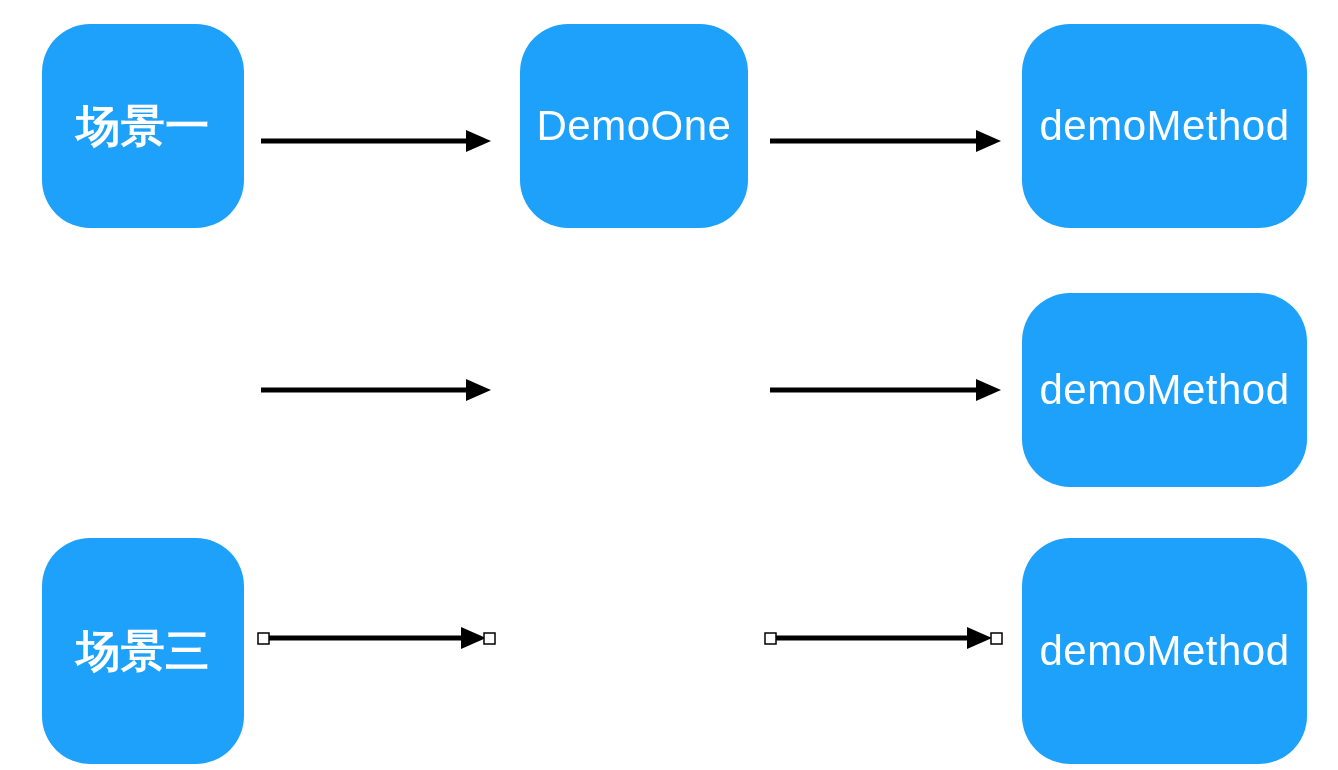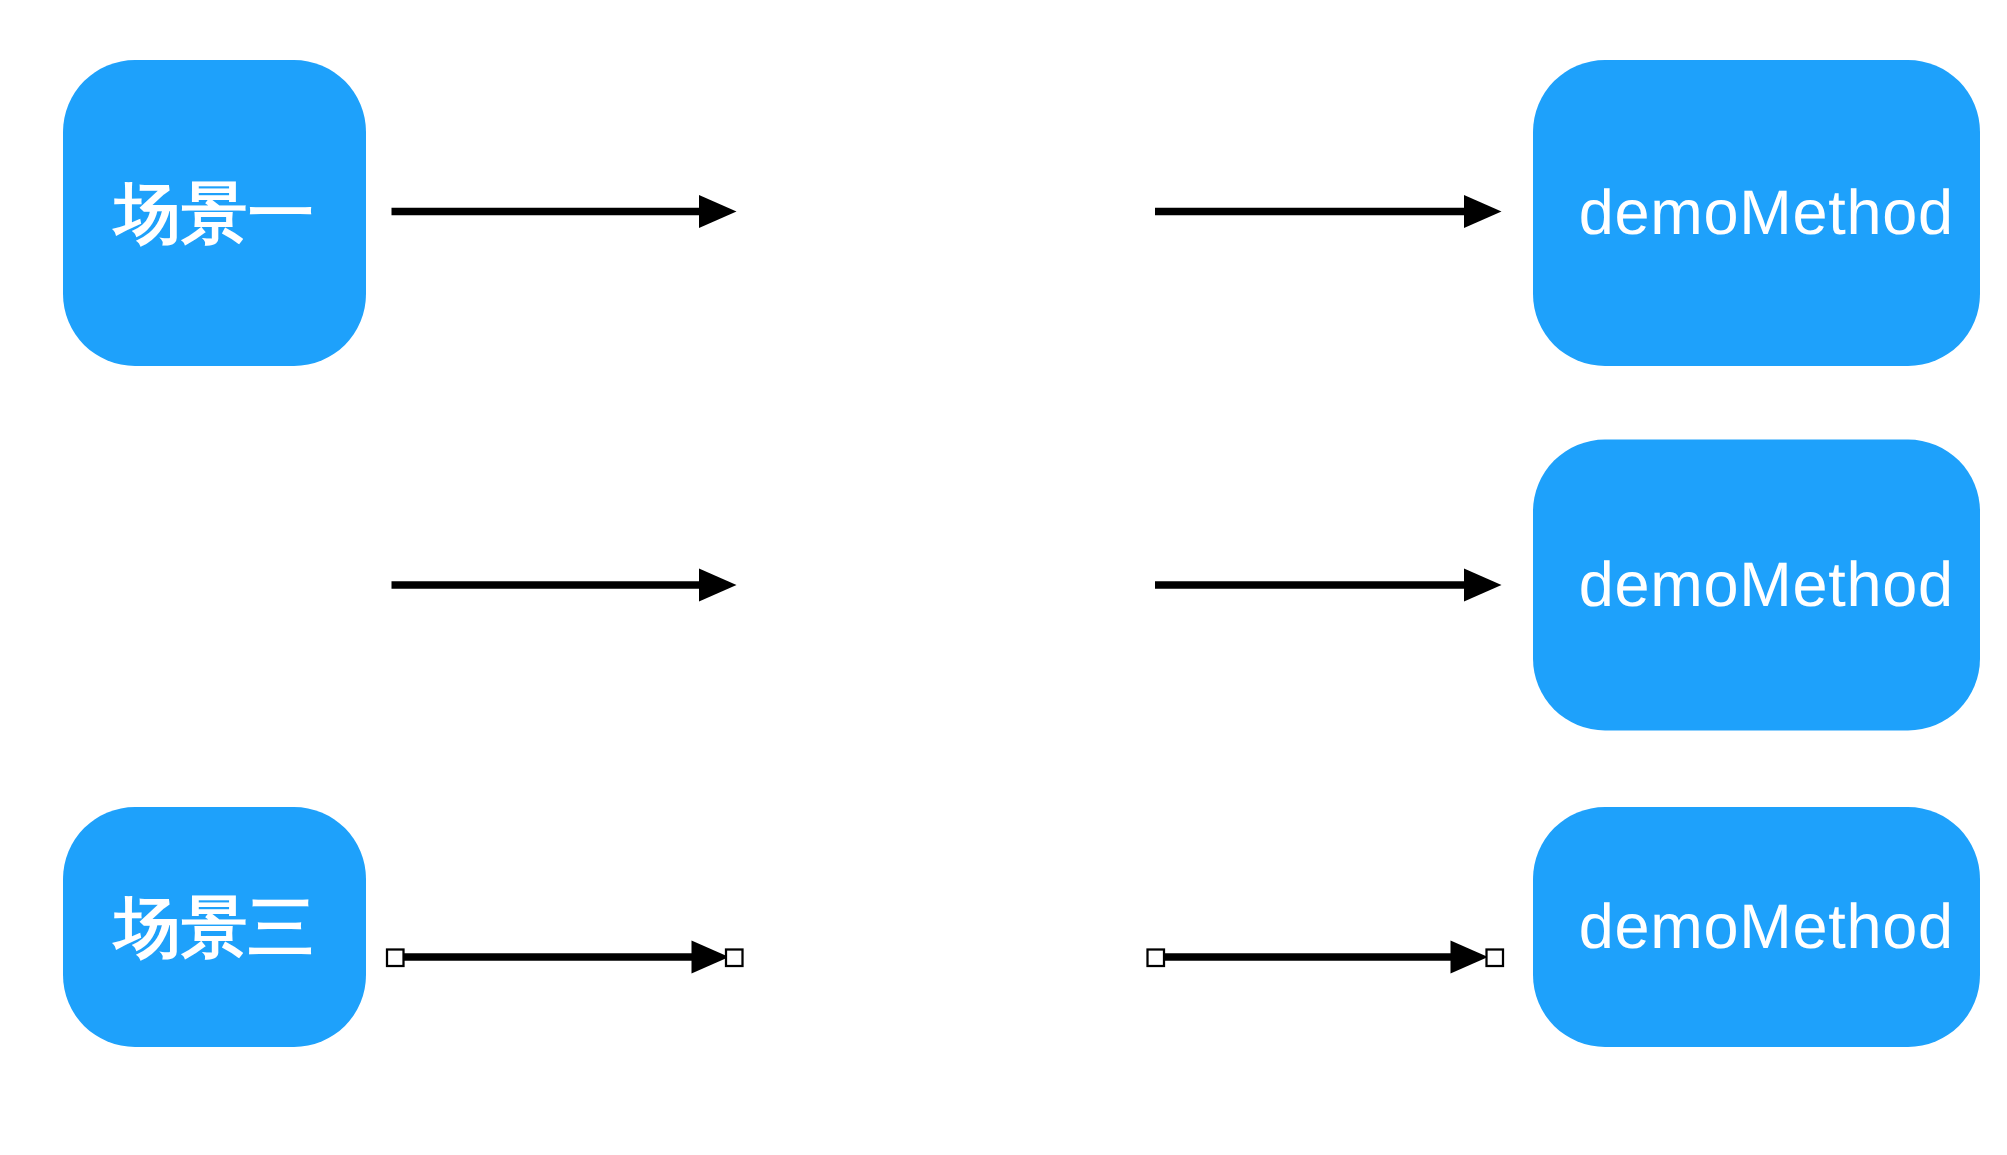--- a/index.html
+++ b/index.html
@@ -37,27 +37,27 @@
     letter-spacing: 0.5px;
   }
   .node.scene .label {
     font-size: 44px;
     font-weight: 700;
   }
   .node.latin .label {
     font-weight: 400;
   }
   
-  .r0 { top: 40px;  height: 204px; }
+  .r0 { top: 24px;  height: 204px; }
   .r1 { top: 293px; height: 194px; }
-  .r2 { top: 538px; height: 160px; }
+  .r2 { top: 538px; height: 226px; }
   
   .c0 { left: 42px;   width: 202px; }
   .c1 { left: 520px;  width: 228px; }
-  .c2 { left: 1022px; width: 285px; padding-left: 13px; }
+  .c2 { left: 1022px; width: 285px; }
 </style>
 </head>
 <body>
 
 <div class="canvas">
 
   <svg class="arrows-overlay" width="1338" height="770" viewBox="0 0 1338 770" xmlns="http://www.w3.org/2000/svg">
 
     <g>
       <line x1="261" y1="141" x2="467" y2="141" stroke="#000000" stroke-width="5"></line>
@@ -87,20 +87,23 @@
       <line x1="776" y1="638" x2="968" y2="638" stroke="#000000" stroke-width="5"></line>
       <polygon points="967,627 992,638 967,649" fill="#000000"></polygon>
       <rect x="765" y="633" width="11" height="11" fill="#ffffff" stroke="#000000" stroke-width="1.5"></rect>
       <rect x="991" y="633" width="11" height="11" fill="#ffffff" stroke="#000000" stroke-width="1.5"></rect>
     </g>
   </svg>
 
   <div class="node scene r0 c0">
     <span class="label">场景一</span>
   </div>
+  <div class="node latin r0 c1">
+    <span class="label">DemoOne</span>
+  </div>
   <div class="node latin r0 c2">
     <span class="label">demoMethod</span>
   </div>
 
   <div class="node latin r1 c2">
     <span class="label">demoMethod</span>
   </div>
 
   <div class="node scene r2 c0">
     <span class="label">场景三</span>

